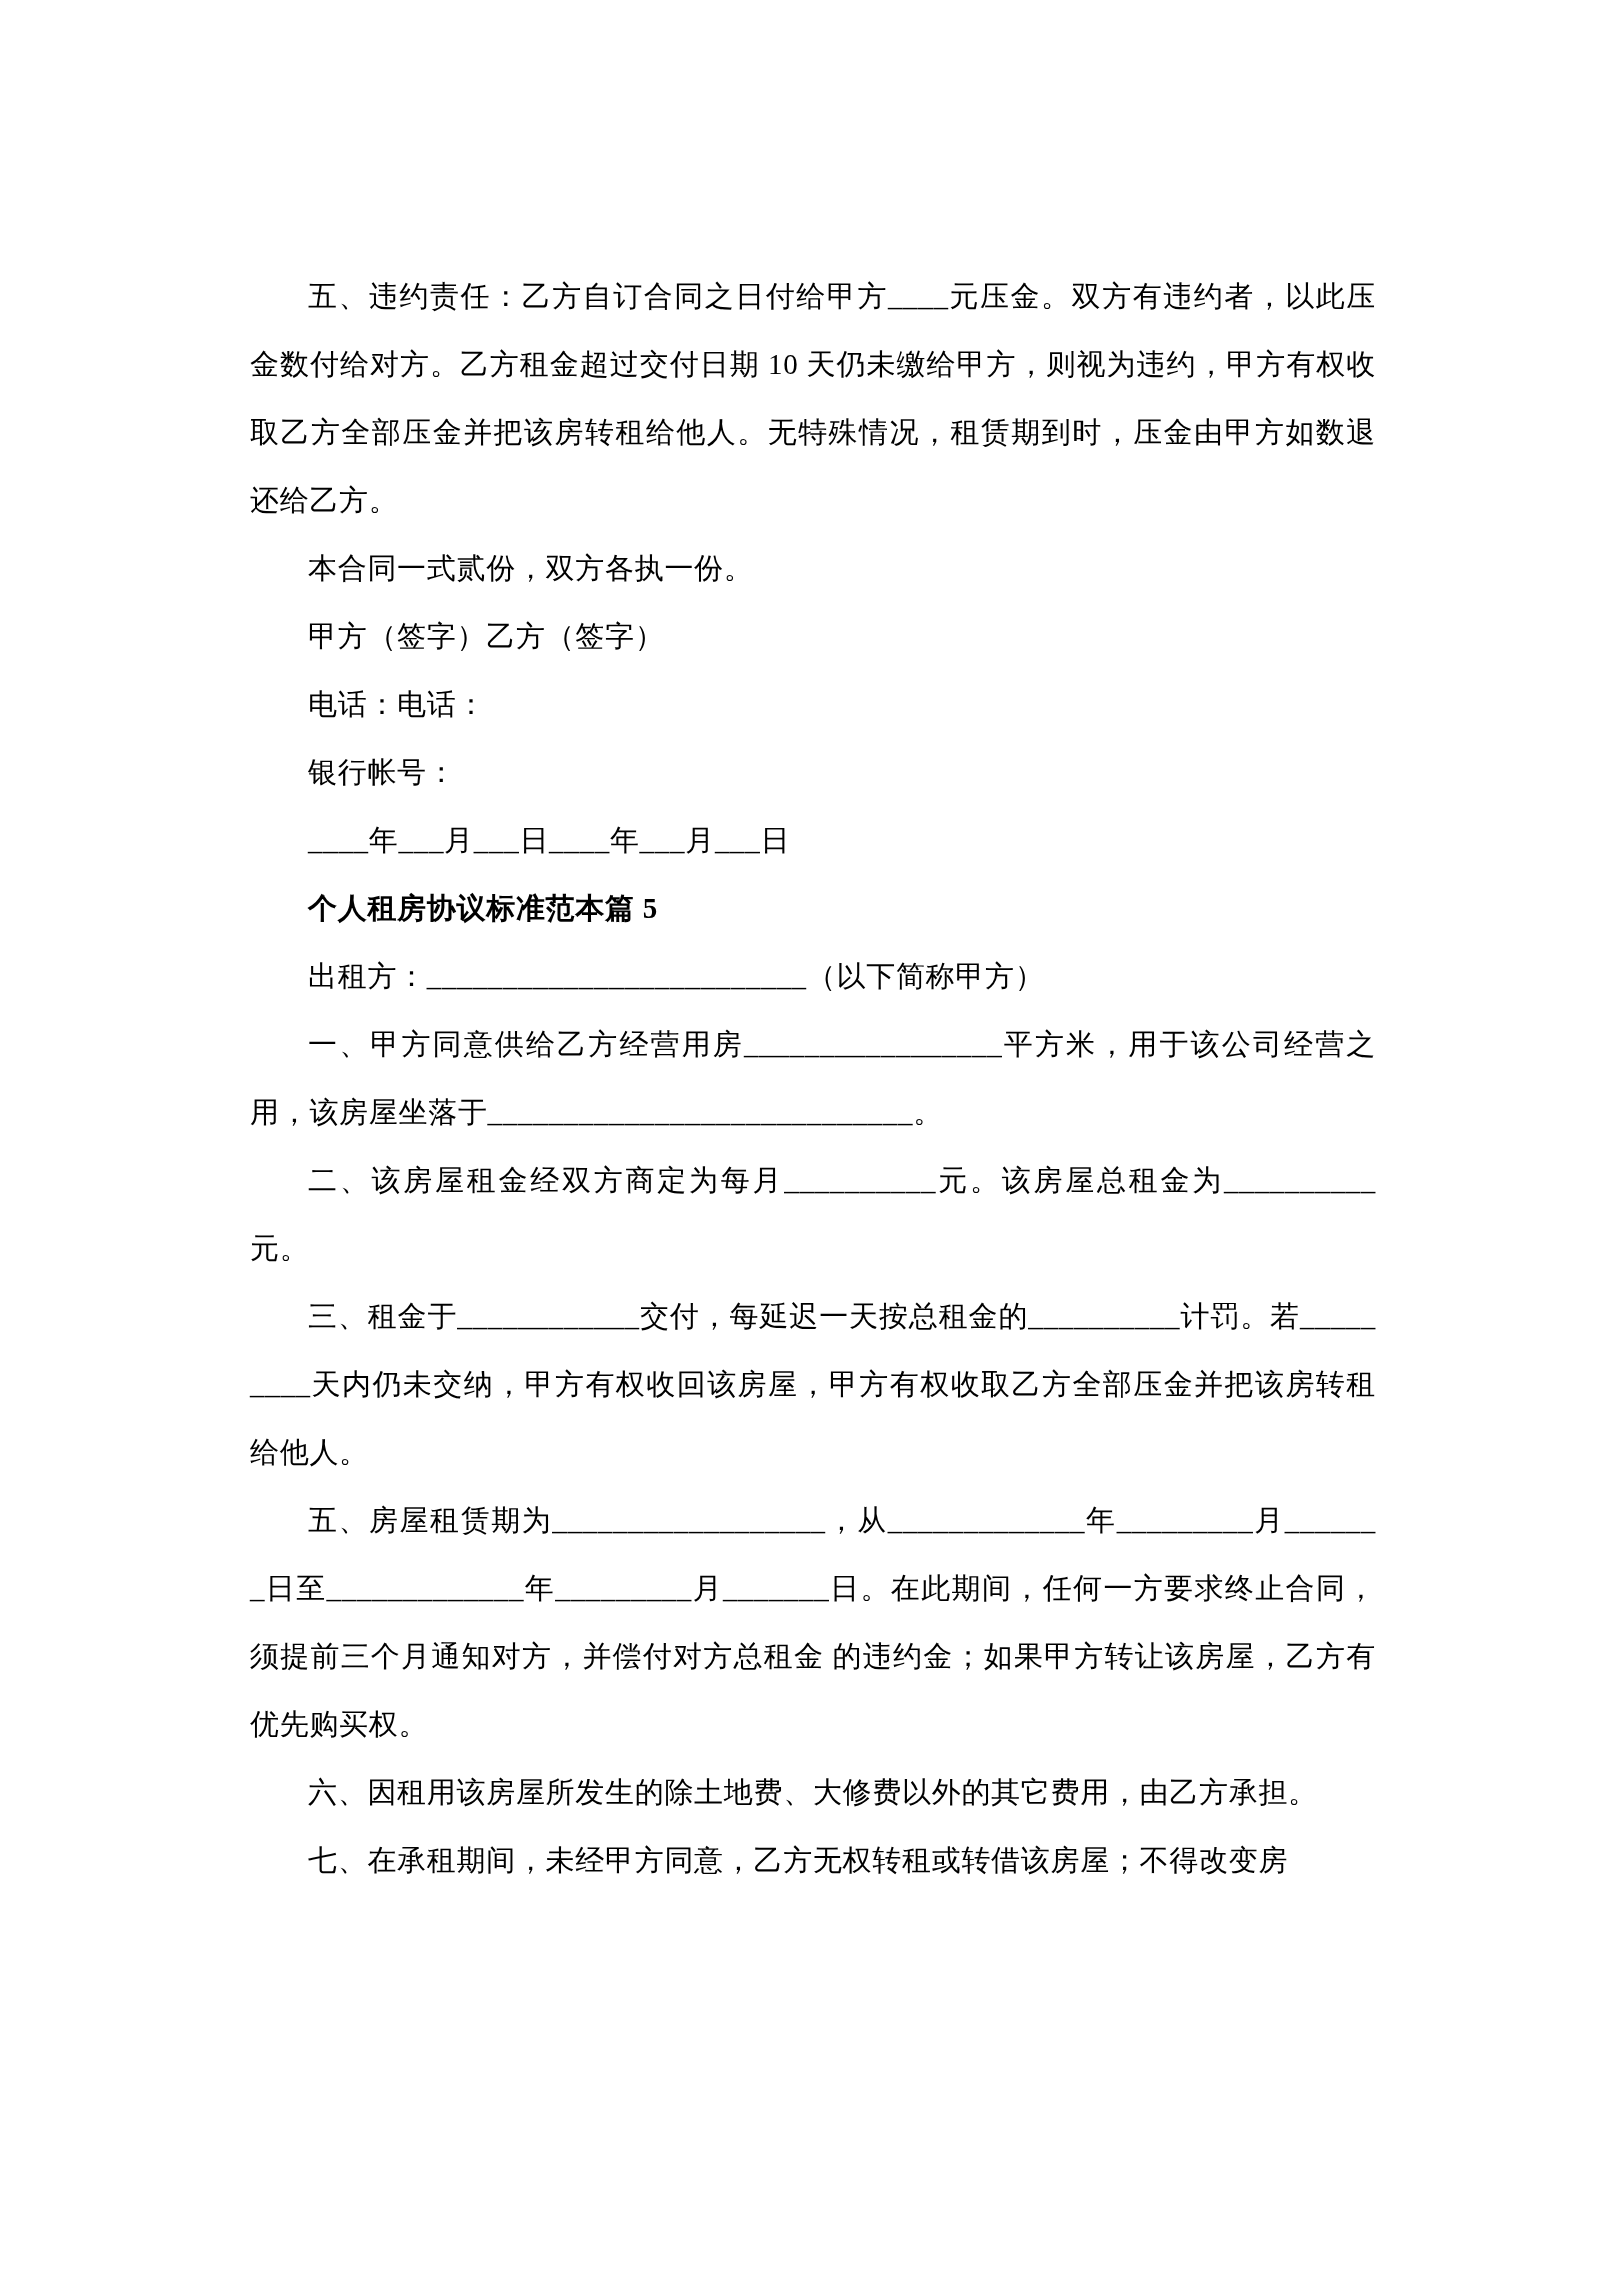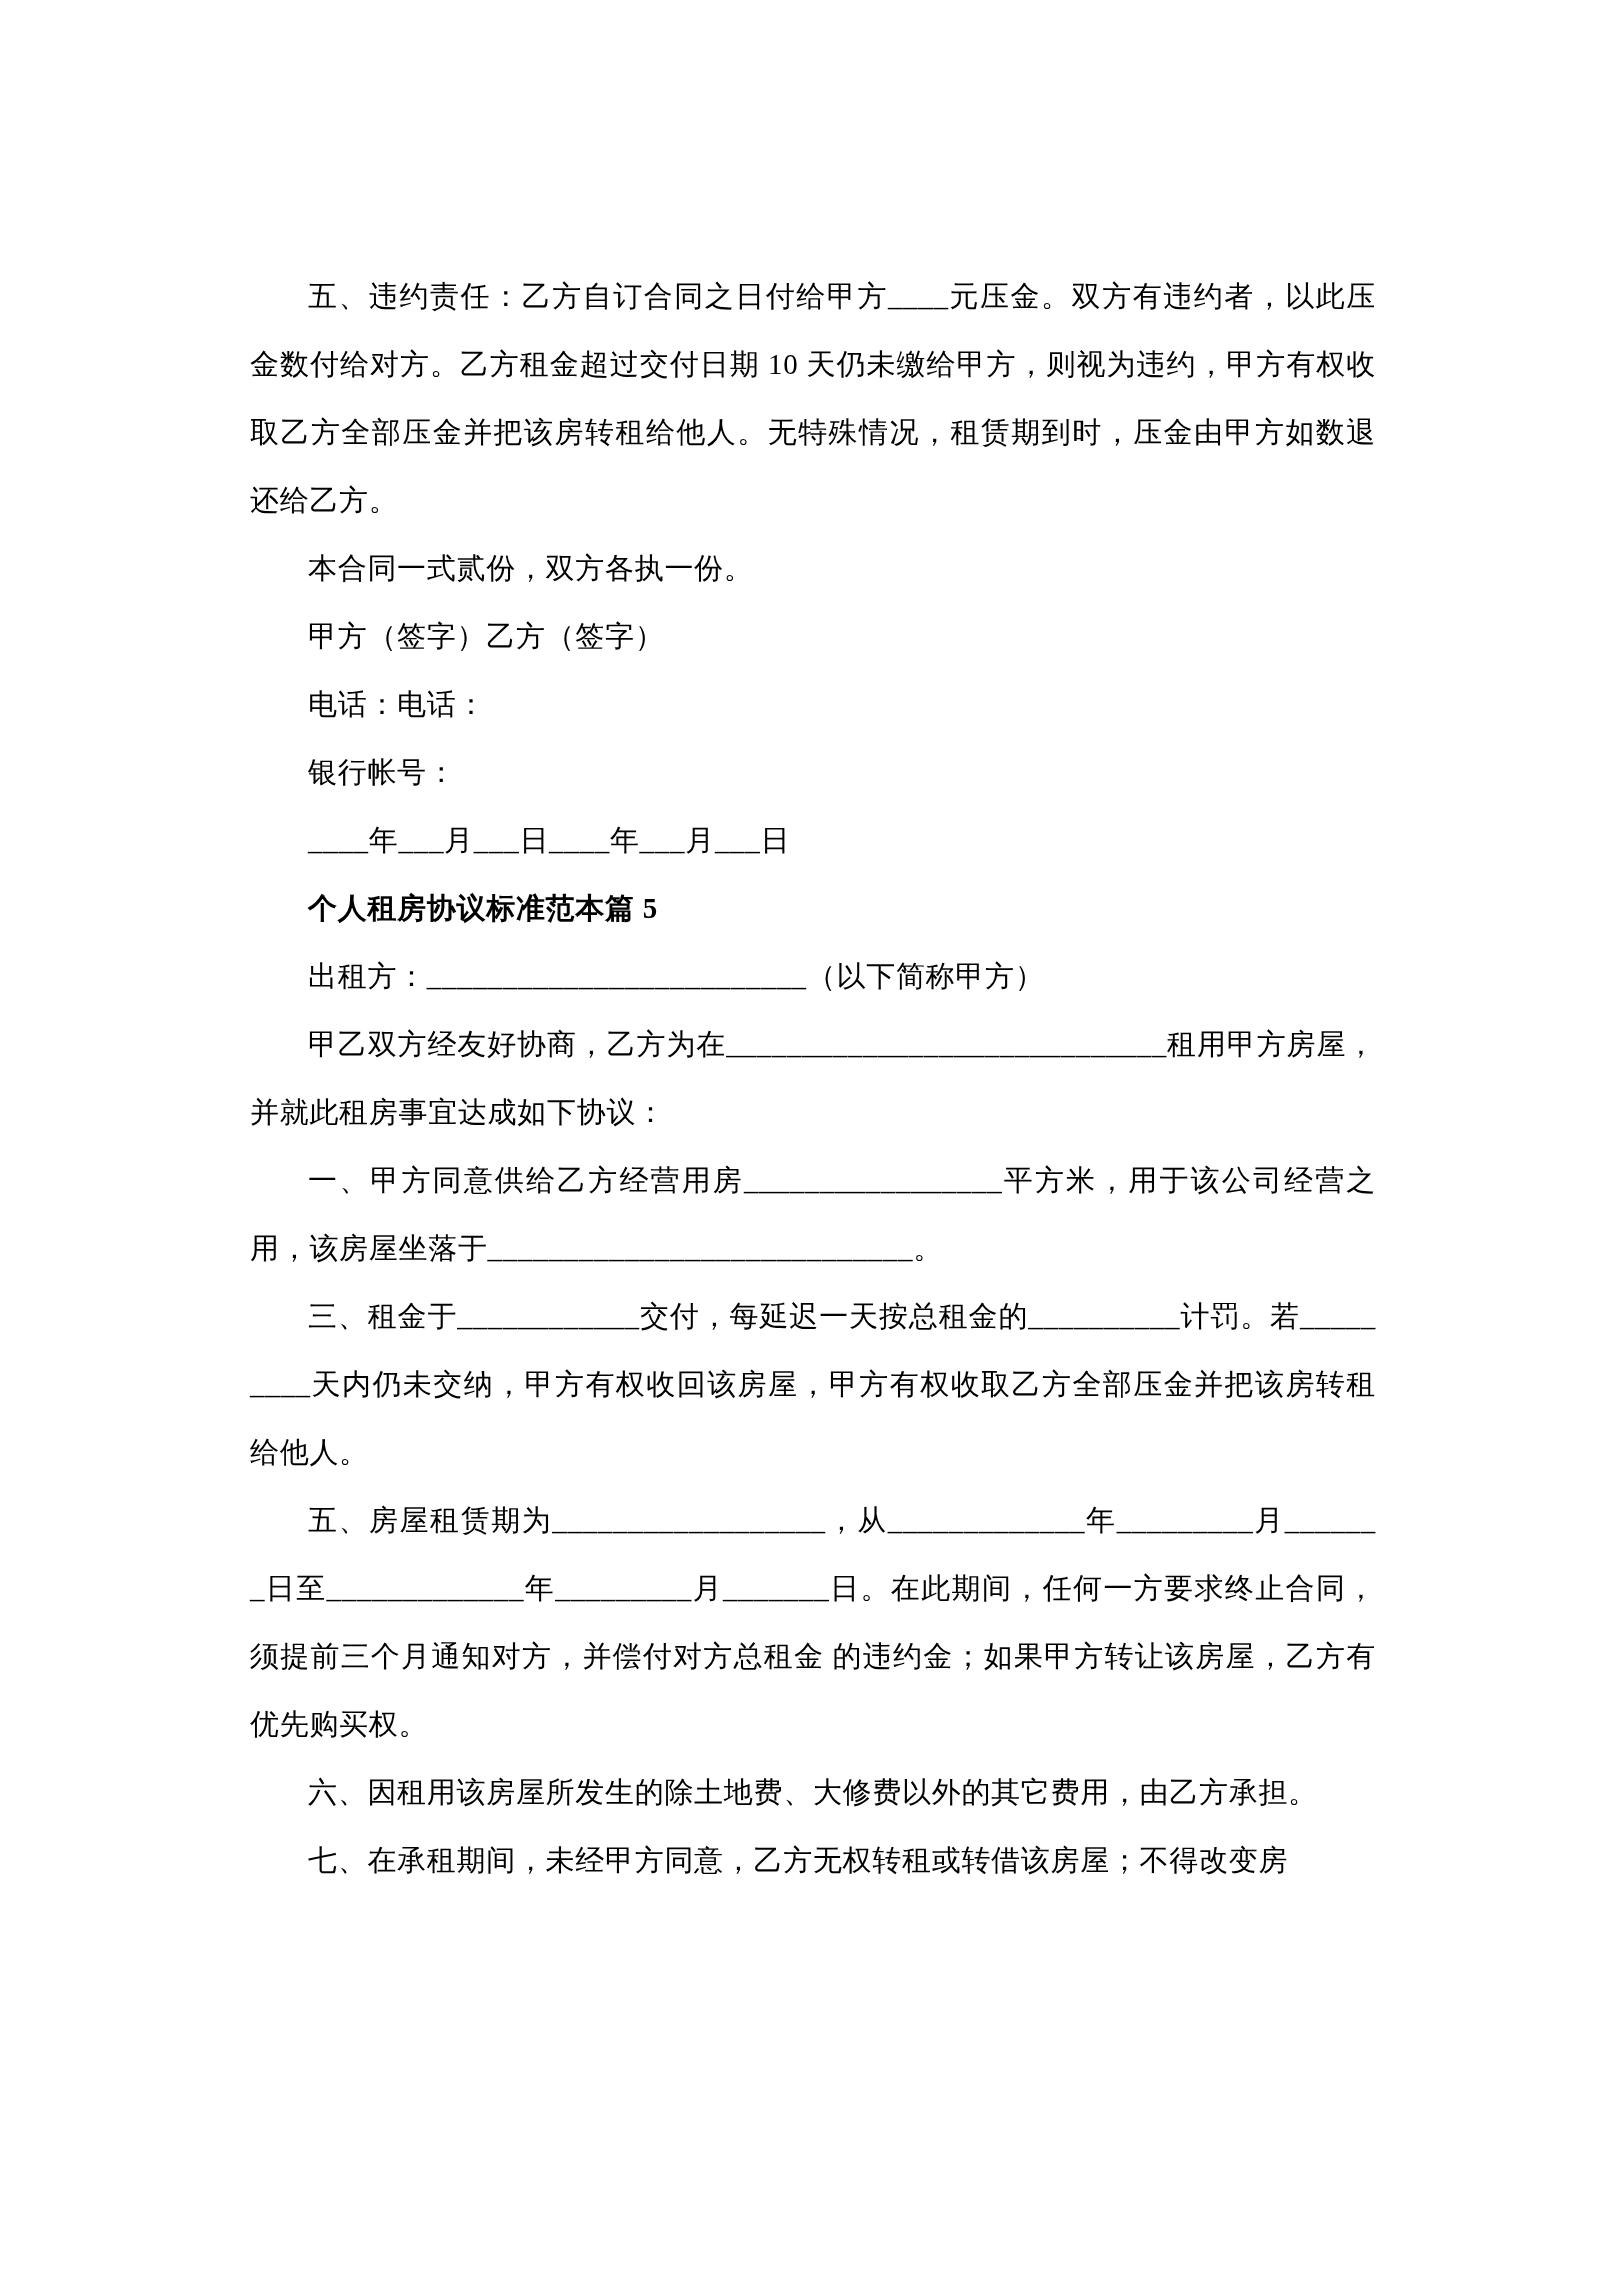--- a/index.html
+++ b/index.html
@@ -38,20 +38,20 @@
 
 <div class="page">
   <p class="para">五、违约责任：乙方自订合同之日付给甲方____元压金。双方有违约者，以此压金数付给对方。乙方租金超过交付日期 10 天仍未缴给甲方，则视为违约，甲方有权收取乙方全部压金并把该房转租给他人。无特殊情况，租赁期到时，压金由甲方如数退还给乙方。</p>
   <p class="para">本合同一式贰份，双方各执一份。</p>
   <p class="para">甲方（签字）乙方（签字）</p>
   <p class="para">电话：电话：</p>
   <p class="para">银行帐号：</p>
   <p class="para">____年___月___日____年___月___日</p>
   <p class="para section-title">个人租房协议标准范本篇 5</p>
   <p class="para">出租方：_________________________（以下简称甲方）</p>
-  <p class="para">甲乙双方经友好协商，乙方为在_____________________________租用甲方房屋，并就此租房事宜达成如下协议：</p>
   <p class="para">一、甲方同意供给乙方经营用房_________________平方米，用于该公司经营之用，该房屋坐落于____________________________。</p>
+  <p class="para">二、该房屋租金经双方商定为每月__________元。该房屋总租金为__________元。</p>
   <p class="para">三、租金于____________交付，每延迟一天按总租金的__________计罚。若_________天内仍未交纳，甲方有权收回该房屋，甲方有权收取乙方全部压金并把该房转租给他人。</p>
   <p class="para">五、房屋租赁期为__________________，从_____________年_________月_______日至_____________年_________月_______日。在此期间，任何一方要求终止合同，须提前三个月通知对方，并偿付对方总租金 的违约金；如果甲方转让该房屋，乙方有优先购买权。</p>
   <p class="para">六、因租用该房屋所发生的除土地费、大修费以外的其它费用，由乙方承担。</p>
   <p class="para">七、在承租期间，未经甲方同意，乙方无权转租或转借该房屋；不得改变房</p>
 </div>
 
 
 </body></html>

